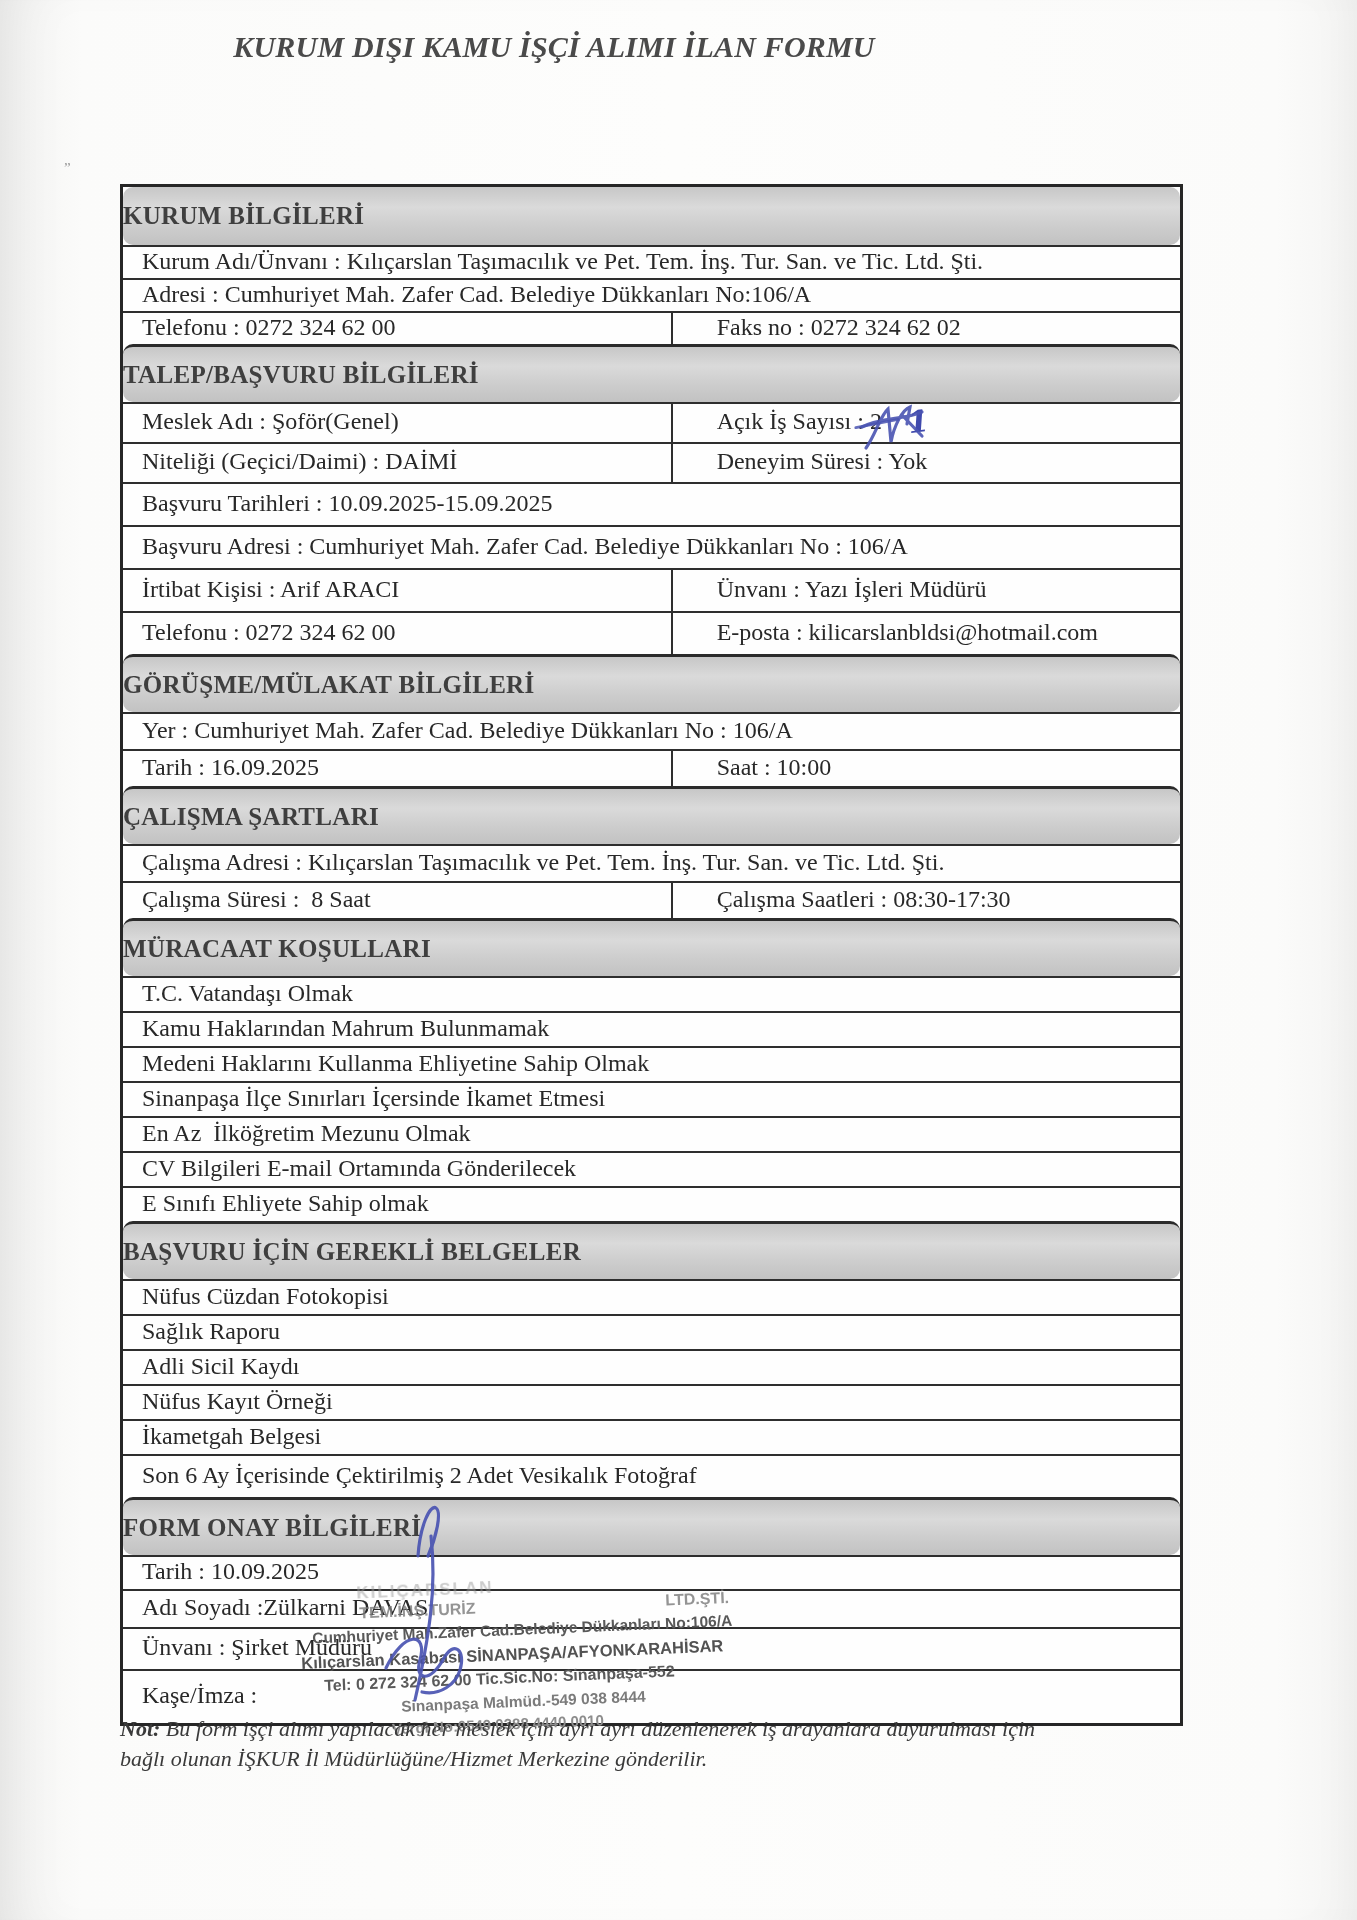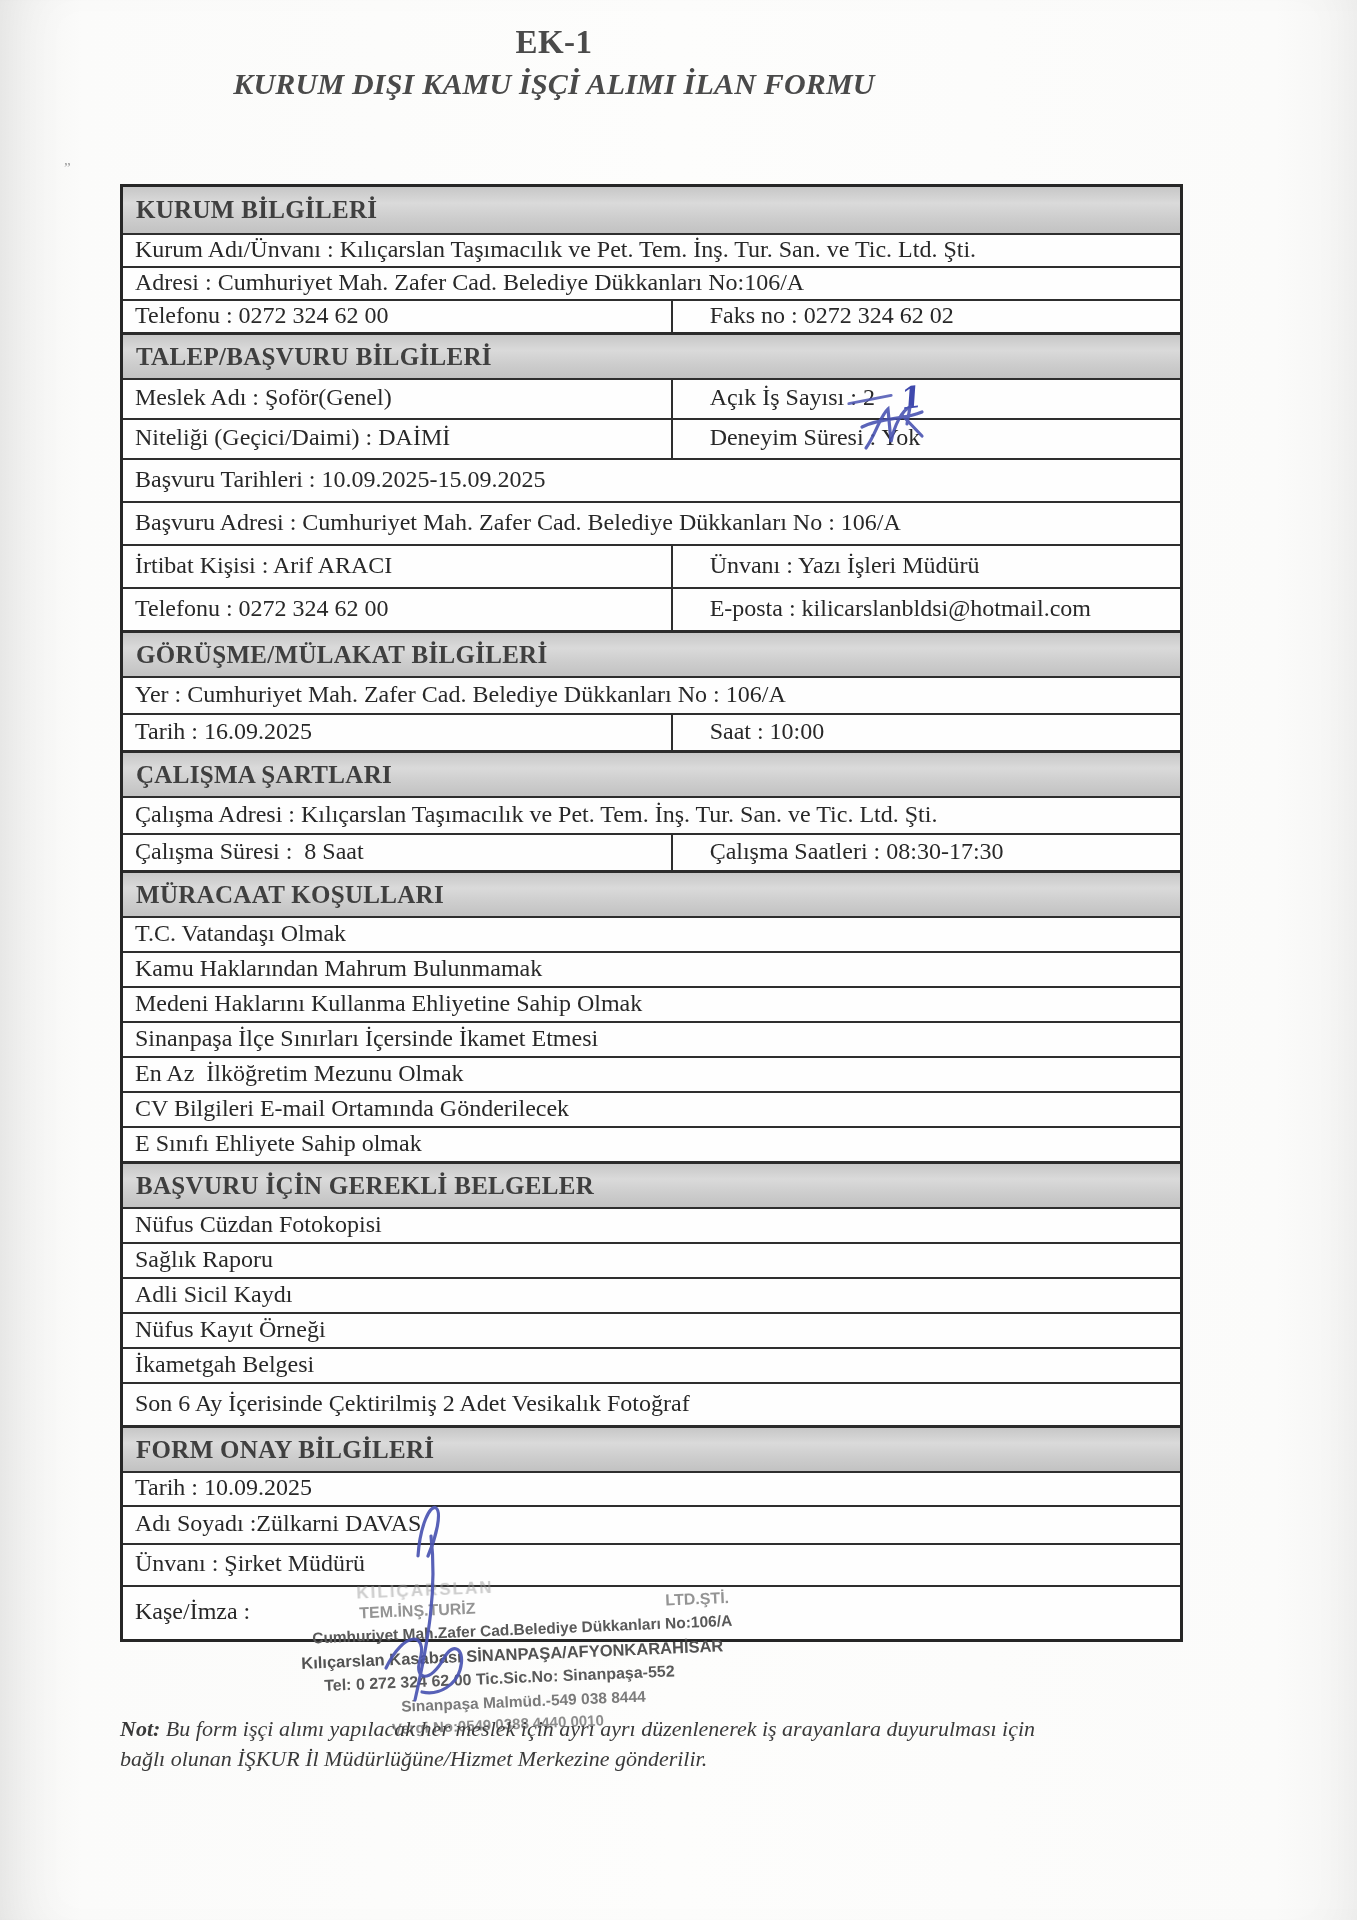--- a/index.html
+++ b/index.html
@@ -21,33 +21,34 @@
   .doc-title .t1 { font-size:33px; font-weight:bold; letter-spacing:.5px; }
   .doc-title .t2 { font-size:30px; font-weight:bold; margin-top:6px; letter-spacing:.2px;font-style:italic; }
 
   .form-table {
     position:absolute; left:120px; top:184px; width:1063px;
     border:3px solid #262626; box-sizing:border-box;
     background:#fefefe;
     display:flex; flex-direction:column;
   }
   .band {
-    height:46px; box-sizing:border-box;
-    display:flex; align-items:center; padding-left:13px;
+    height:58px; box-sizing:border-box;
+    display:flex; align-items:center; 
     font-weight:bold; font-size:25px; color:#3f3f3f; letter-spacing:.3px;
     background:linear-gradient(180deg,#c7c7c7 0%,#dadada 35%,#cdcdcd 68%,#c2c2c2 100%);
     border-top:3px solid #2b2b2b;
+    border-radius:10px;
   }
   .band:first-child { border-top:none; }
   .row { display:flex; border-top:2px solid #2e2e2e; box-sizing:border-box; align-items:stretch; background:#fefefe; }
   .h33{height:33px}.h34{height:34px}.h35{height:35px}.h36{height:43px}
   .h37{height:37px}.h38{height:38px}.h40{height:40px}.h42{height:42px}.h54{height:54px}
   .cell {
     box-sizing:border-box; display:flex; align-items:center;
-    padding:1px 10px 3px 12px; font-size:24px; color:#282828;
+    padding:1px 10px 3px 19px; font-size:24px; color:#282828;
     white-space:pre-wrap; line-height:1.05;
   }
   .cell.full { width:100%; }
   .cell.l { width:52%; border-right:2px solid #2e2e2e; }
   .cell.r { flex:1;margin-left:25px; }
 
   
   .struck { position:relative; display:inline-block; margin-left:6px; }
   .strike {
     position:absolute; left:-16px; top:13px; width:46px; height:3px;
@@ -84,21 +85,20 @@
   .note .note-label { font-weight:bold; }
 </style>
 </head>
 <body>
 
 <div class="page">
 
   <span class="speck">”</span>
 
   <div class="doc-title">
-    <div class="t1">EK-1</div>
     <div class="t2">KURUM DIŞI KAMU İŞÇİ ALIMI İLAN FORMU</div>
   </div>
 
   <div class="form-table">
 
     <div class="band">KURUM BİLGİLERİ</div>
     <div class="row h33">
       <div class="cell full">Kurum Adı/Ünvanı : Kılıçarslan Taşımacılık ve Pet. Tem. İnş. Tur. San. ve Tic. Ltd. Şti.</div>
     </div>
     <div class="row h33">

